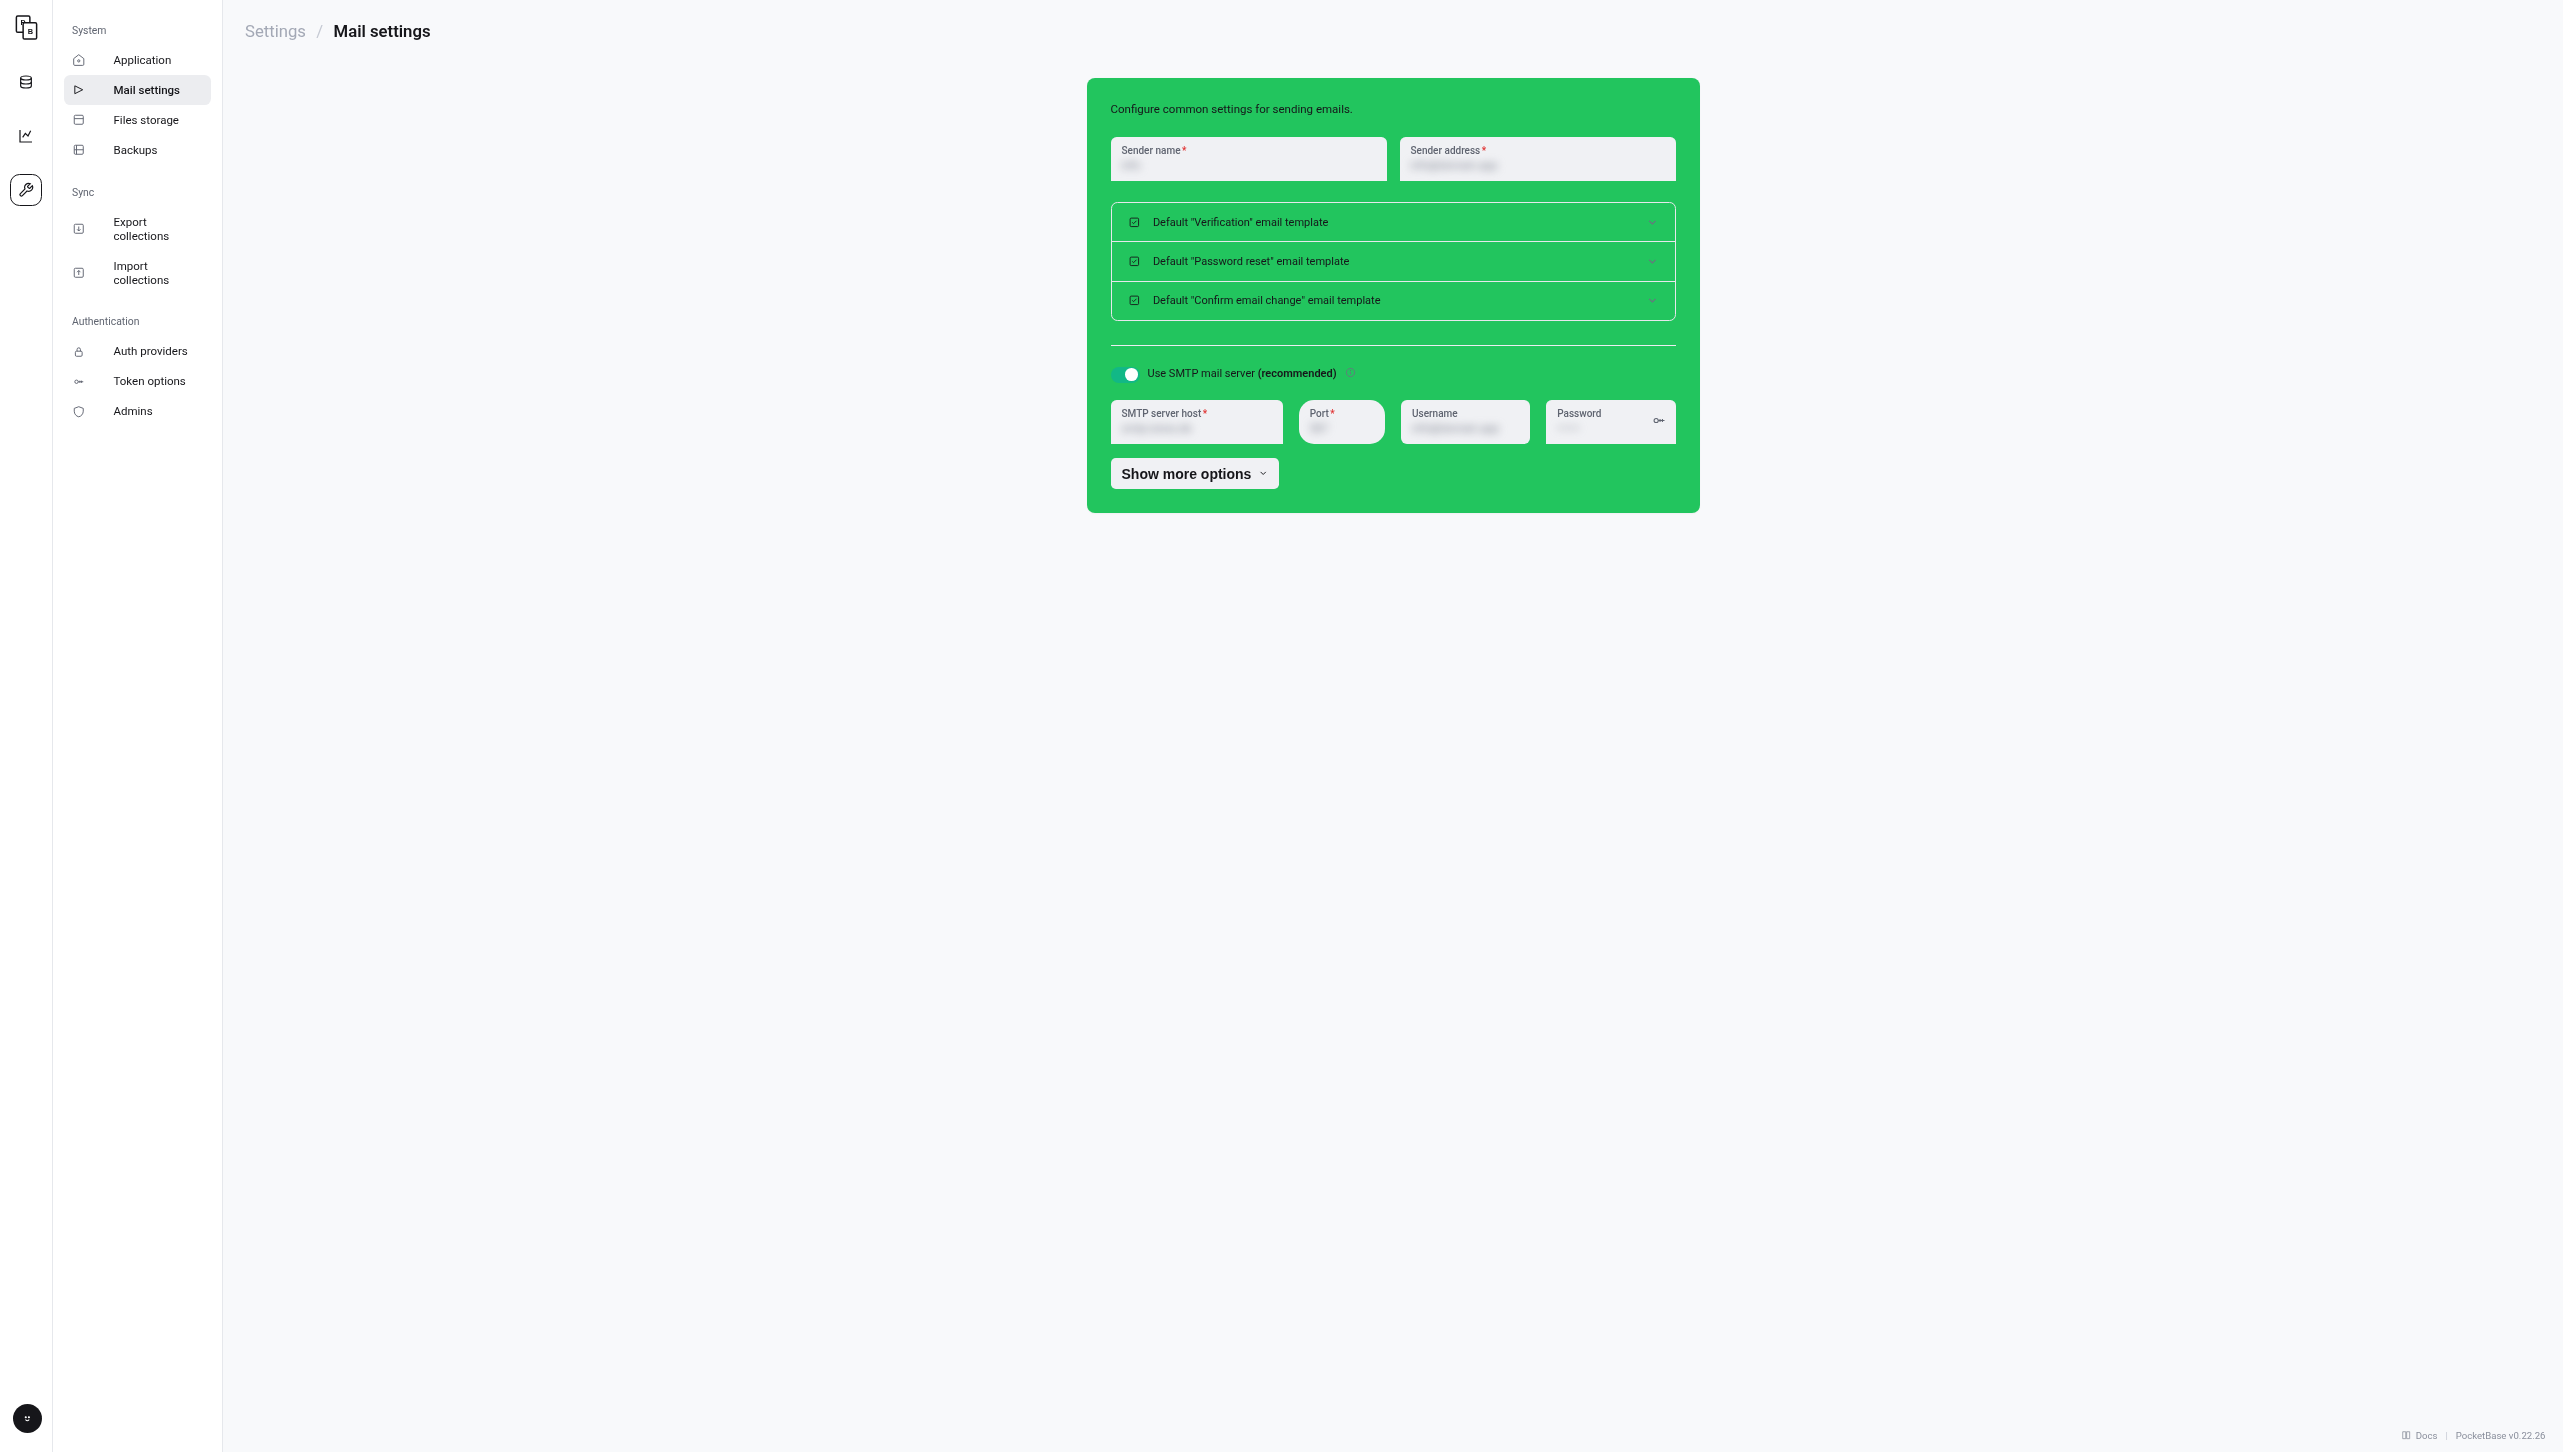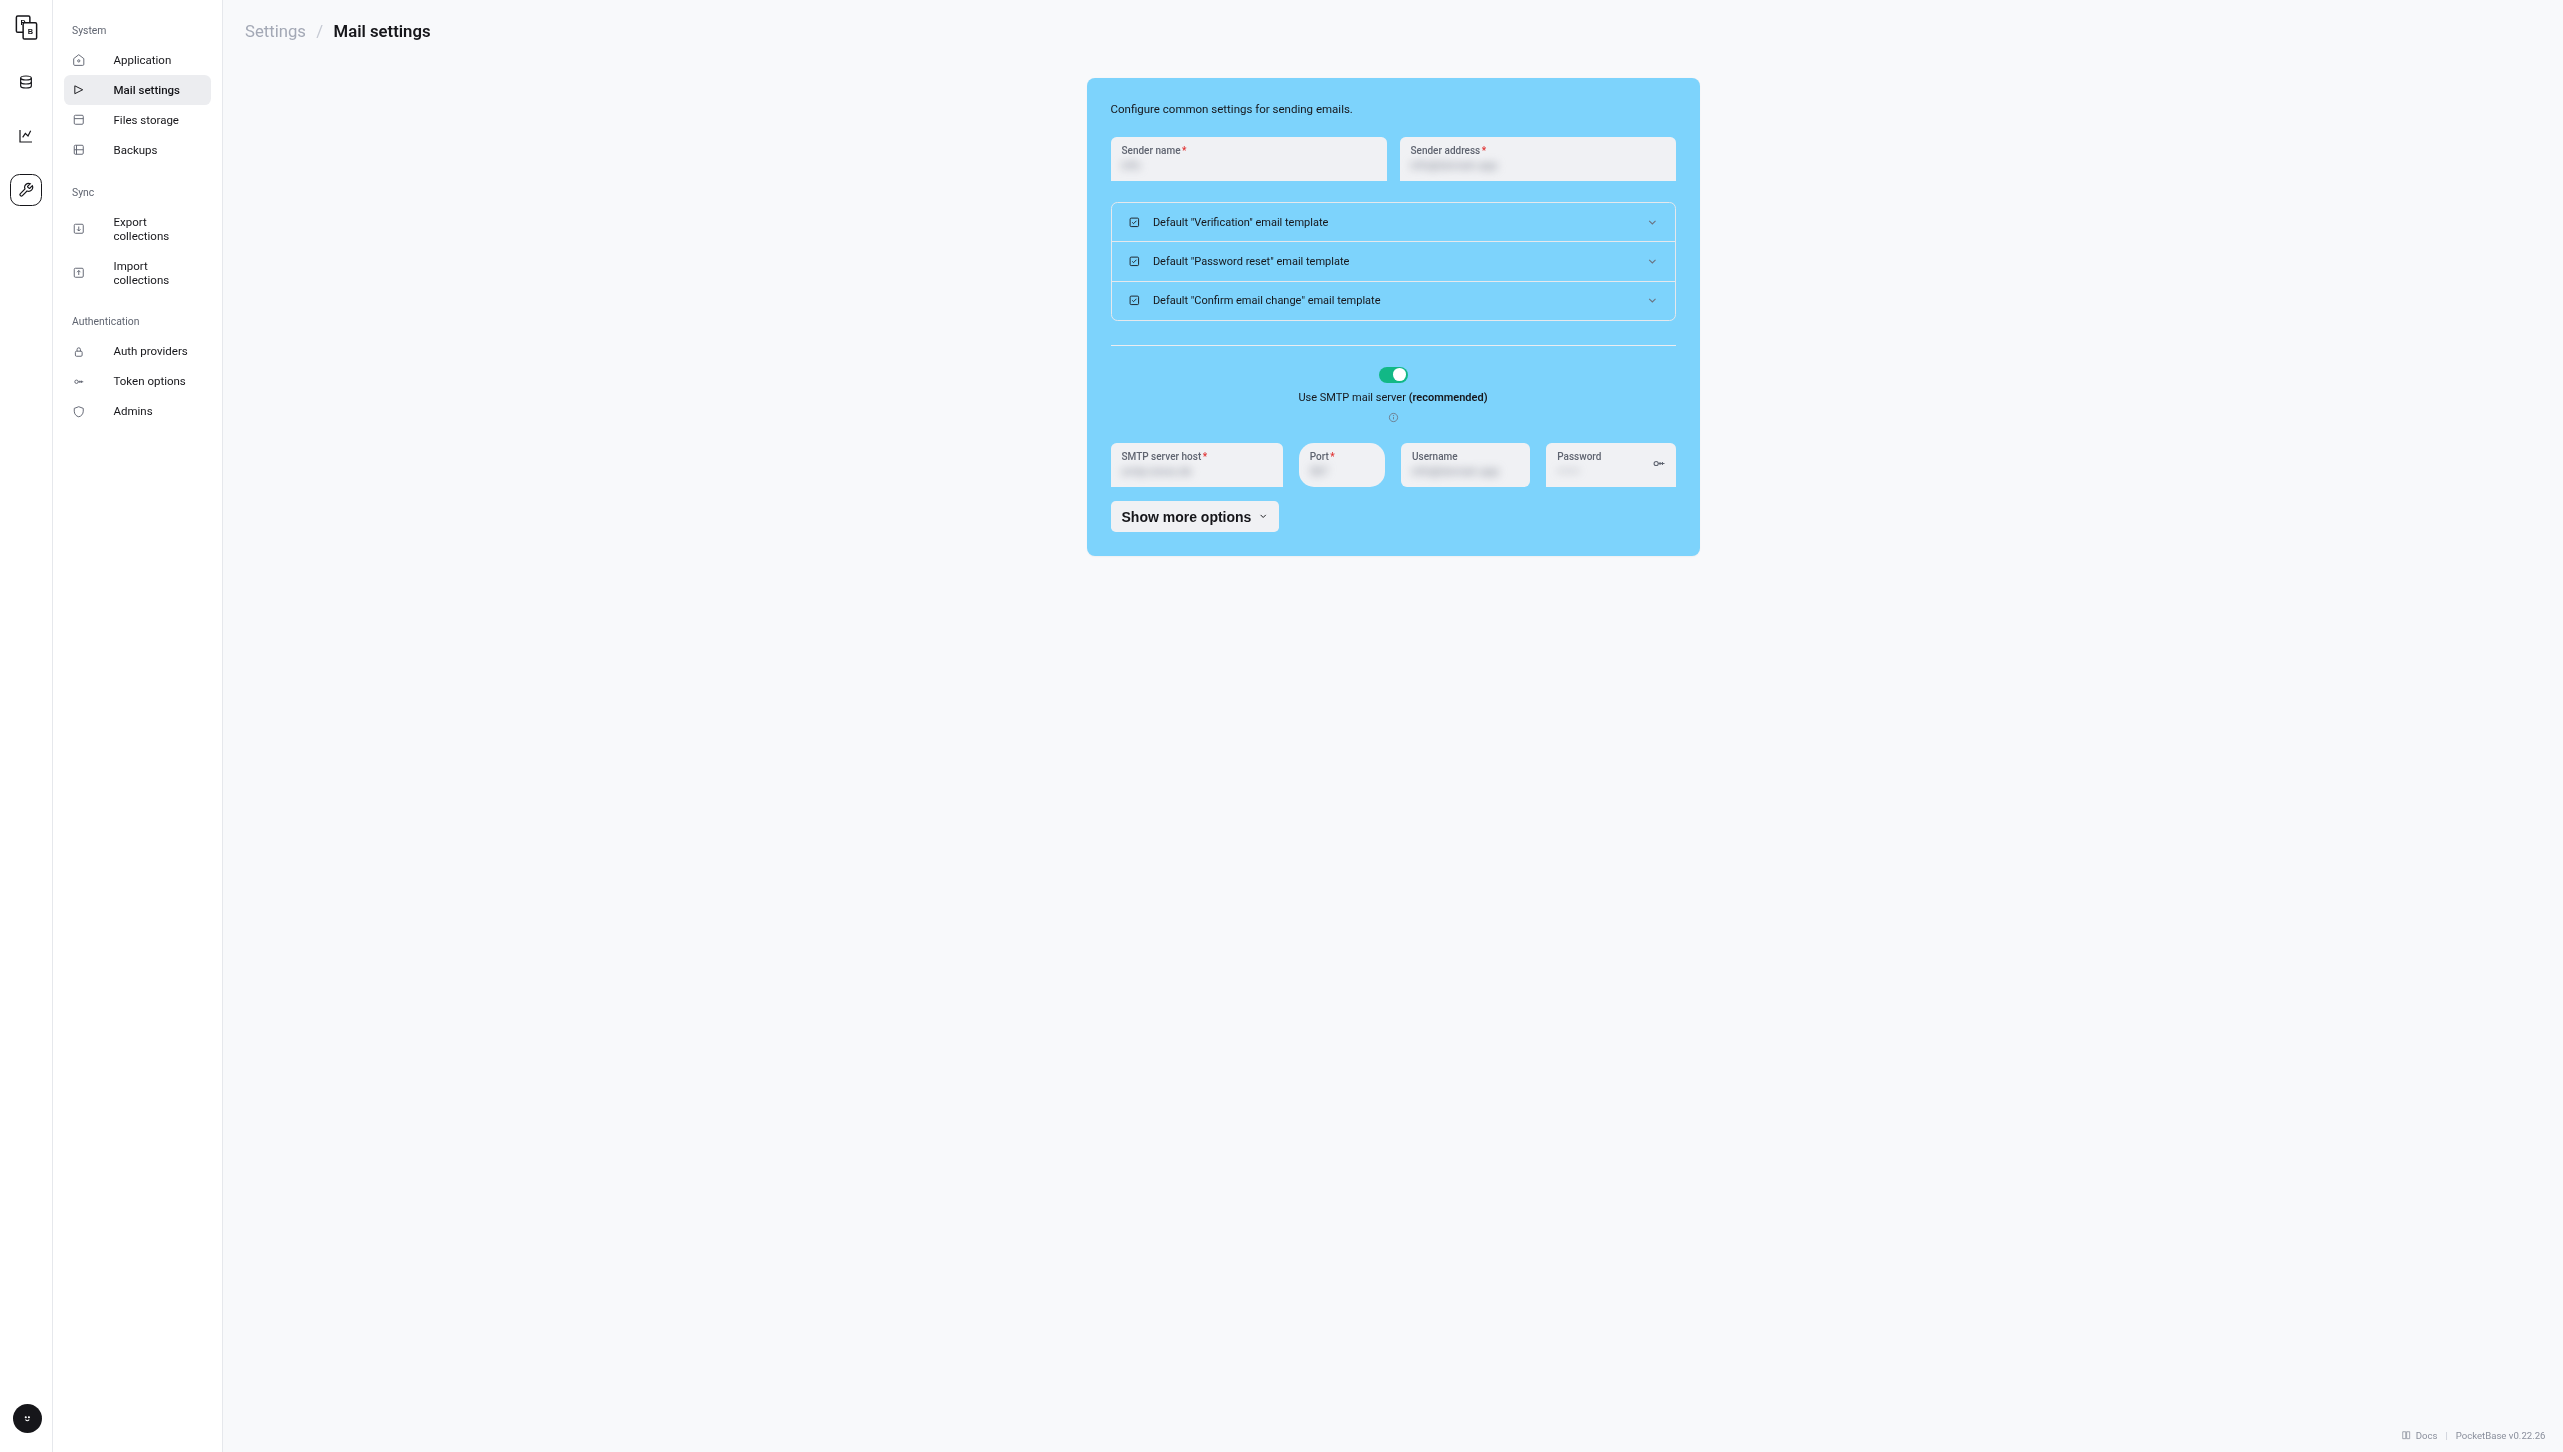--- a/index.html
+++ b/index.html
@@ -24,21 +24,21 @@
     .side-item.active svg { stroke: #16161a; }
     .side-group + .side-group { margin-top: 14.3px; }
 
     
     .main { flex: 1; position: relative; overflow: auto; }
     .breadcrumb { display: flex; align-items: center; gap: 10.4px; padding: 22px 22px 0; font-size: 16.7px; }
     .breadcrumb .crumb-muted { color: #a3a8b5; }
     .breadcrumb .sep { color: #c5c9d3; }
     .breadcrumb .crumb-current { font-weight: 600; color: #16161a; }
 
-    .card { max-width: 613px; margin: 37px auto 32px; background: #7dd3fc; border-radius: 8px; padding: 24px; box-shadow: 0 0.8px 1.6px rgba(0,0,0,0.04); }
+    .card { max-width: 613px; margin: 37px auto 32px; background: #22c55e; border-radius: 8px; padding: 24px; box-shadow: 0 0.8px 1.6px rgba(0,0,0,0.04); }
     .card-desc { font-size: 11.5px; margin-bottom: 21px; }
 
     .row { display: flex; gap: 13px; margin-bottom: 21px; }
     .field { flex: 1; background: #f0f1f4; border-radius: 5.6px 5.6px 0 0; padding: 8px 11px 6.4px; border-bottom: 0.8px solid transparent; position: relative; }
     .field-label { font-size: 10px; color: #5f6470; font-weight: 500; }
     .field-label .req { color: #e03131; margin-left: 1.6px; }
     .field-value { margin-top: 3.2px; font-size: 11px; color: #7a7f8c; filter: blur(4px); user-select: none; min-height: 14.3px; }
     .field .key-btn { position: absolute; right: 9.6px; top: 50%; transform: translateY(-50%); color: #5f6470; }
     .field .key-btn svg { width: 14.3px; height: 14.3px; }
 
@@ -46,21 +46,21 @@
     .accordion { border: 0.8px solid #e6e8ec; border-radius: 6.4px; margin-bottom: 24px; }
     .acc-item { display: flex; align-items: center; padding: 12.7px 16px; gap: 12.7px; cursor: pointer; }
     .acc-item + .acc-item { border-top: 0.8px solid #e6e8ec; }
     .acc-item svg.lead { width: 12.7px; height: 12.7px; stroke: #16161a; flex-shrink: 0; }
     .acc-item .acc-label { flex: 1; font-size: 11px; }
     .acc-item svg.chev { width: 12.7px; height: 12.7px; stroke: #6b7280; }
 
     .divider { height: 0.8px; background: #ecedf0; margin: 0 0 21px; }
 
     
-    .toggle-row { display: flex; align-items: center; gap: 8px; margin-bottom: 17.5px; flex-direction: column; }
+    .toggle-row { display: flex; gap: 8px; margin-bottom: 17.5px; }
     .toggle { width: 29px; height: 16px; background: #12b886; border-radius: 796px; position: relative; cursor: pointer; }
     .toggle::after { content: ""; position: absolute; right: 1.6px; top: 1.6px; width: 12.7px; height: 12.7px; background: #fff; border-radius: 50%; }
     .toggle-label { font-size: 11px; }
     .toggle-label strong { font-weight: 600; }
     .info-icon svg { width: 11px; height: 11px; stroke: #6b7280; }
 
     
     .smtp-row { display: flex; gap: 16px; margin-bottom: 14.3px; }
     .smtp-row .field.f-host { flex: 1.4; }
     .smtp-row .field.f-port { flex: 0.6; border-radius: 15px; }

